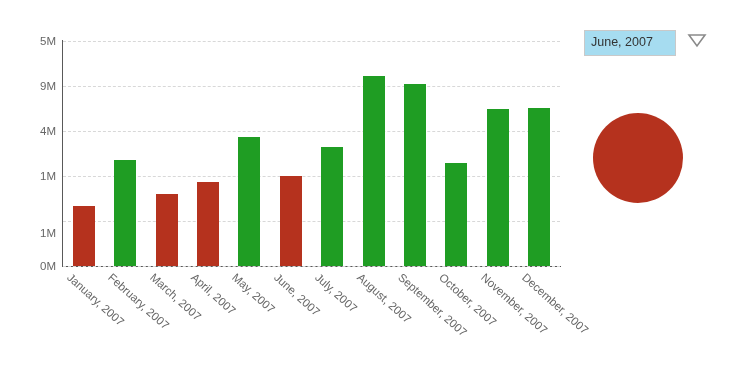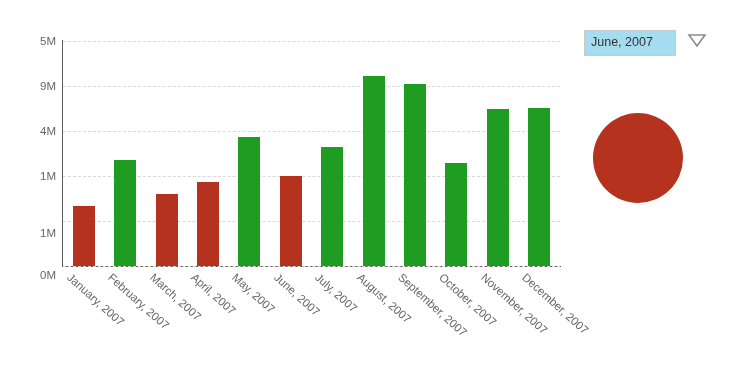--- a/index.html
+++ b/index.html
@@ -134,21 +134,21 @@
           <div class="gridline" style="top: 135px;"></div>
           <div class="gridline" style="top: 180px;"></div>
           <div class="gridline" style="top: 225px;"></div>
         </div>
       <div id="y-labels">
           <div class="y-tick-label" style="top: 0px;">5M</div>
           <div class="y-tick-label" style="top: 45px;">9M</div>
           <div class="y-tick-label" style="top: 90px;">4M</div>
           <div class="y-tick-label" style="top: 135px;">1M</div>
           <div class="y-tick-label" style="top: 192px;">1M</div>
-          <div class="y-tick-label" style="top: 234px;">0M</div>
+          <div class="y-tick-label" style="top: 225px;">0M</div>
         </div>
       <div id="bars">
           <div class="bar" title="January, 2007: 1.3M" style="left: 9.70833px; width: 22px; height: 59.85px; background: rgb(181, 50, 30);"></div>
           <div class="bar" title="February, 2007: 2.4M" style="left: 51.125px; width: 22px; height: 106.2px; background: rgb(31, 157, 35);"></div>
           <div class="bar" title="March, 2007: 1.6M" style="left: 92.5417px; width: 22px; height: 72px; background: rgb(181, 50, 30);"></div>
           <div class="bar" title="April, 2007: 1.9M" style="left: 133.958px; width: 22px; height: 84.15px; background: rgb(181, 50, 30);"></div>
           <div class="bar" title="May, 2007: 2.9M" style="left: 175.375px; width: 22px; height: 129.15px; background: rgb(31, 157, 35);"></div>
           <div class="bar" title="June, 2007: 2.0M" style="left: 216.792px; width: 22px; height: 90px; background: rgb(181, 50, 30);"></div>
           <div class="bar" title="July, 2007: 2.6M" style="left: 258.208px; width: 22px; height: 118.8px; background: rgb(31, 157, 35);"></div>
           <div class="bar" title="August, 2007: 4.2M" style="left: 299.625px; width: 22px; height: 189.9px; background: rgb(31, 157, 35);"></div>

